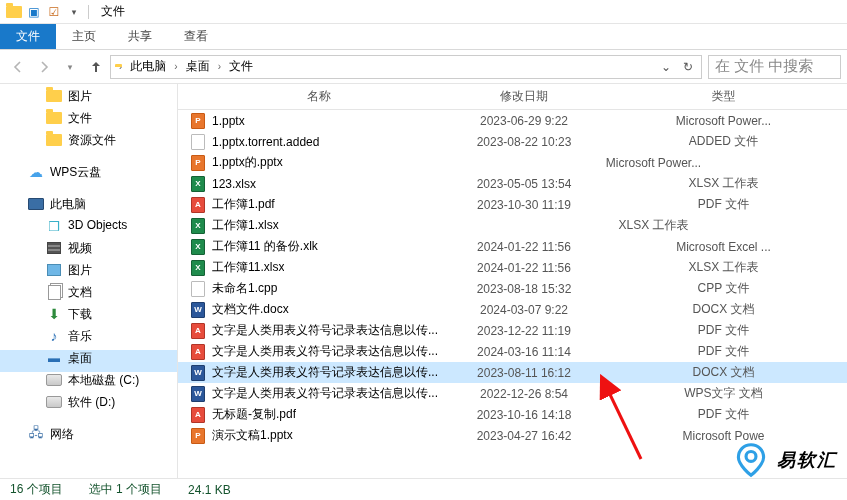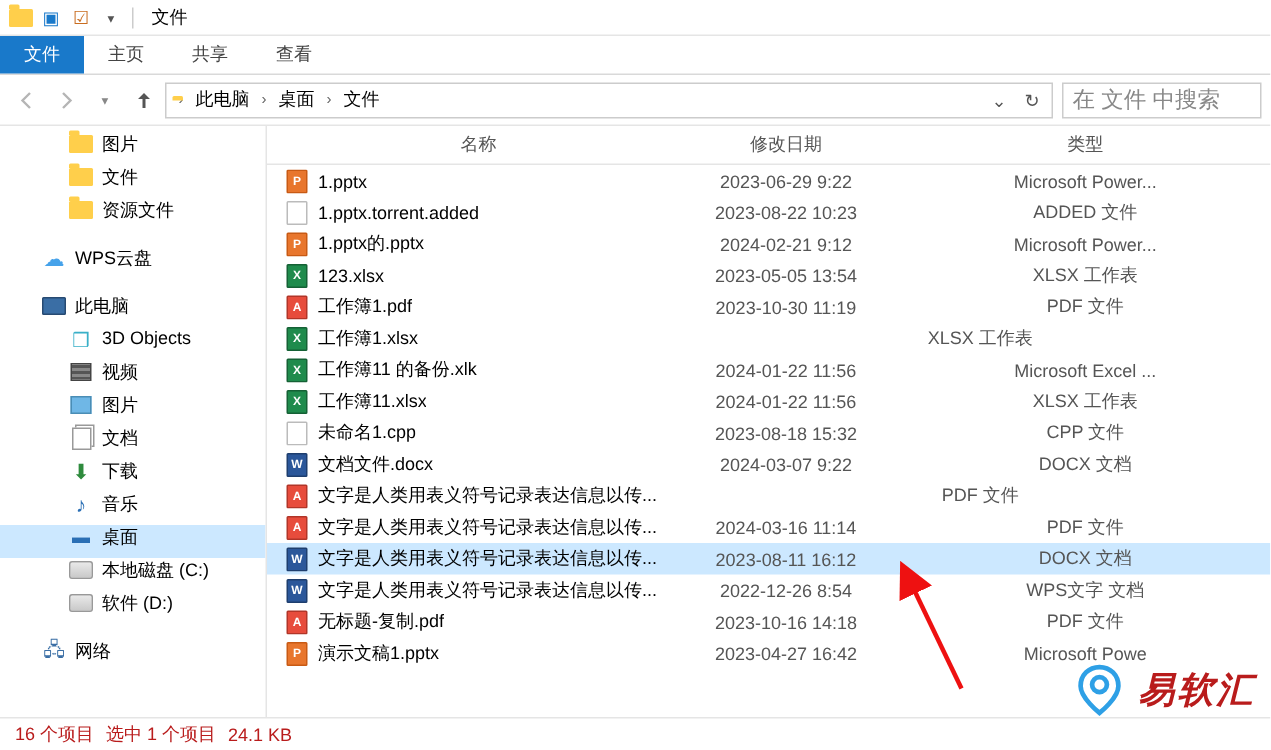--- a/index.html
+++ b/index.html
@@ -58,29 +58,29 @@
 
   
   .doc-ico { width: 14px; height: 16px; border: 1px solid; border-radius: 1px; display: flex; align-items: center; justify-content: center; font-size: 8px; font-weight: bold; color: #fff; }
   .ico-ppt { background: #e8762d; border-color: #c85a14; }
   .ico-pdf { background: #e74c3c; border-color: #b13528; }
   .ico-xlsx { background: #1f8b4c; border-color: #156135; }
   .ico-docx { background: #2b579a; border-color: #1e3e6e; }
   .ico-generic { background: #fff; border-color: #bbb; color: #888; }
 
   
-  .statusbar { height: 22px; border-top: 1px solid #e5e5e5; display: flex; align-items: center; font-size: 12px; color: #b91c1c; padding: 0 10px; gap: 8px; }
+  .statusbar { height: 22px; border-top: 1px solid #e5e5e5; display: flex; align-items: center; font-size: 12px; color: #14532d; padding: 0 10px; gap: 26px; }
 
   
   .arrow { position: absolute; left: 418px; top: 290px; pointer-events: none; }
 
   
   .watermark { position: absolute; right: 10px; bottom: 22px; display: flex; align-items: center; gap: 8px; }
   .watermark .logo { width: 36px; height: 36px; }
-  .watermark .txt { font-size: 24px; font-weight: 700; color: #b91c1c; letter-spacing: 2px; font-style: italic; }
+  .watermark .txt { font-size: 18px; font-weight: 700; color: #000000; letter-spacing: 2px; font-style: italic; }
 
   
   .disk-icon { width: 16px; height: 12px; background: linear-gradient(#e9e9e9,#c9c9c9); border: 1px solid #999; border-radius: 2px; }
   .pc-icon { width: 16px; height: 12px; background: #3a6ea5; border: 1px solid #274a72; border-radius: 1px; }
   .cloud-icon { color: #46a2ea; font-size: 14px; }
   .cube-icon { color: #3ab0c8; font-size: 13px; }
   .reel-icon { width:14px; height:12px; background: repeating-linear-gradient(#555,#555 2px,#888 2px,#888 4px); border:1px solid #444; }
   .pic-icon { width:14px; height:12px; background:#6fb7e6; border:1px solid #4a8db5; }
   .docs-icon { width:13px; height:15px; background:#fff; border:1px solid #999; box-shadow: 2px -2px 0 -1px #fff, 2px -2px 0 0 #999; }
   .dl-icon { color:#2e8b3d; font-size:14px; }
@@ -252,21 +252,20 @@
           <div class="cell-date">2023-08-22 10:23</div>
           <div class="cell-type">ADDED 文件</div>
         </div>
         <div class="row">
           <div class="cell-name">
             <span class="file-icon">
               <span class="doc-ico ico-ppt">P</span>
             </span>
             <span class="fname">1.pptx的.pptx</span>
           </div>
-          <div class="cell-date">2024-02-21 9:12</div>
           <div class="cell-type">Microsoft Power...</div>
         </div>
         <div class="row">
           <div class="cell-name">
             <span class="file-icon">
               <span class="doc-ico ico-xlsx">X</span>
             </span>
             <span class="fname">123.xlsx</span>
           </div>
           <div class="cell-date">2023-05-05 13:54</div>
@@ -331,20 +330,21 @@
           <div class="cell-date">2024-03-07 9:22</div>
           <div class="cell-type">DOCX 文档</div>
         </div>
         <div class="row">
           <div class="cell-name">
             <span class="file-icon">
               <span class="doc-ico ico-pdf">A</span>
             </span>
             <span class="fname">文字是人类用表义符号记录表达信息以传...</span>
           </div>
+          <div class="cell-date">2023-12-22 11:19</div>
           <div class="cell-type">PDF 文件</div>
         </div>
         <div class="row">
           <div class="cell-name">
             <span class="file-icon">
               <span class="doc-ico ico-pdf">A</span>
             </span>
             <span class="fname">文字是人类用表义符号记录表达信息以传...</span>
           </div>
           <div class="cell-date">2024-03-16 11:14</div>

